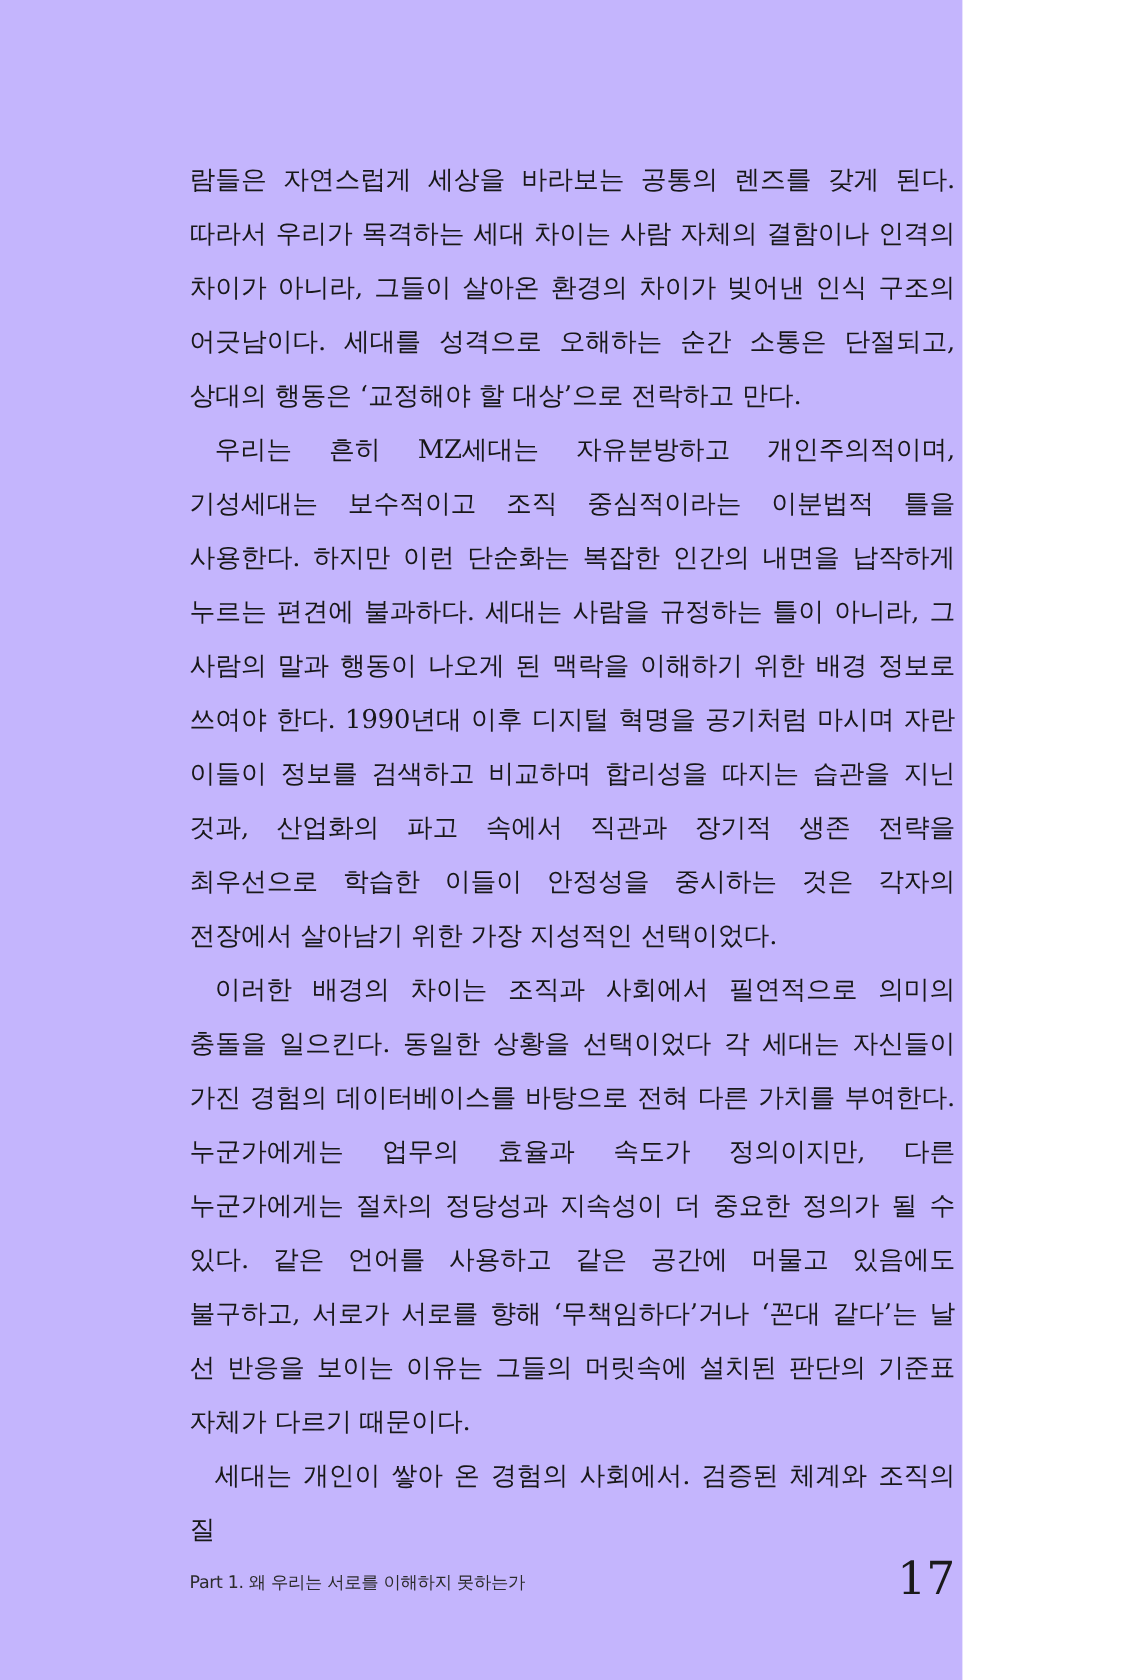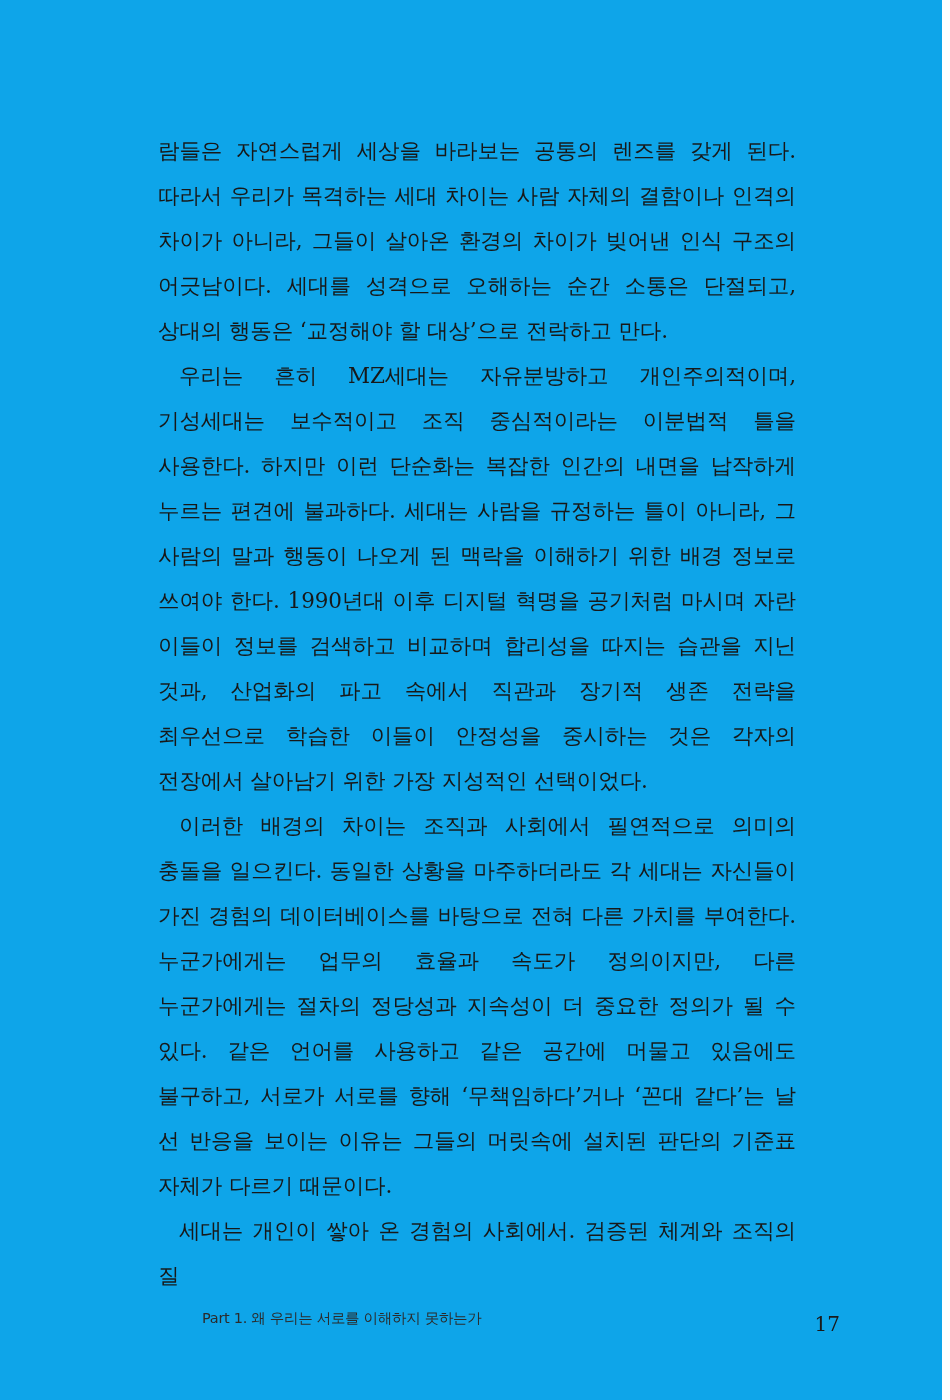--- a/index.html
+++ b/index.html
@@ -9,24 +9,24 @@
   body {
     width: 950px;
     height: 1400px;
     background: #ffffff;
     font-family: "DejaVu Serif", "Liberation Serif", serif;
     color: #1a1a1a;
     overflow: hidden;
   }
   .page {
     position: relative;
-    width: 942px;
+    width: 802px;
     height: 1400px;
     box-sizing: border-box;
-    background: #0ea5e9;
+    background: #c4b5fd;
   }
   .content {
     position: absolute;
     left: 158px;
     top: 128px;
     width: 638px;
   }
   .para {
     margin: 0 0 0 0;
     font-size: 21.5px;
@@ -41,45 +41,44 @@
     text-indent: 21px;
   }
   .footer {
     position: absolute;
     left: 158px;
     bottom: 66px;
     width: 638px;
     display: flex;
     align-items: flex-end;
     justify-content: space-between;
-    margin-left: 44px;
   }
   .footer-text {
     font-family: "DejaVu Sans", "Liberation Sans", sans-serif;
     font-size: 14.5px;
     color: #2b2b2b;
     letter-spacing: -0.3px;
     padding-bottom: 6px;
   }
   .page-number {
     font-family: "DejaVu Serif", "Liberation Serif", serif;
-    font-size: 20px;
+    font-size: 38px;
     color: #1a1a1a;
     line-height: 1;
   }
 </style>
 </head>
 <body>
 
 <div class="page">
 
   <div class="content">
     <p class="para">람들은 자연스럽게 세상을 바라보는 공통의 렌즈를 갖게 된다. 따라서 우리가 목격하는 세대 차이는 사람 자체의 결함이나 인격의 차이가 아니라, 그들이 살아온 환경의 차이가 빚어낸 인식 구조의 어긋남이다. 세대를 성격으로 오해하는 순간 소통은 단절되고, 상대의 행동은 ‘교정해야 할 대상’으로 전락하고 만다.</p>
     <p class="para indent">우리는 흔히 MZ세대는 자유분방하고 개인주의적이며, 기성세대는 보수적이고 조직 중심적이라는 이분법적 틀을 사용한다. 하지만 이런 단순화는 복잡한 인간의 내면을 납작하게 누르는 편견에 불과하다. 세대는 사람을 규정하는 틀이 아니라, 그 사람의 말과 행동이 나오게 된 맥락을 이해하기 위한 배경 정보로 쓰여야 한다. 1990년대 이후 디지털 혁명을 공기처럼 마시며 자란 이들이 정보를 검색하고 비교하며 합리성을 따지는 습관을 지닌 것과, 산업화의 파고 속에서 직관과 장기적 생존 전략을 최우선으로 학습한 이들이 안정성을 중시하는 것은 각자의 전장에서 살아남기 위한 가장 지성적인 선택이었다.</p>
-    <p class="para indent">이러한 배경의 차이는 조직과 사회에서 필연적으로 의미의 충돌을 일으킨다. 동일한 상황을 마주하더라도 각 세대는 자신들이 가진 경험의 데이터베이스를 바탕으로 전혀 다른 가치를 부여한다. 누군가에게는 업무의 효율과 속도가 정의이지만, 다른 누군가에게는 절차의 정당성과 지속성이 더 중요한 정의가 될 수 있다. 같은 언어를 사용하고 같은 공간에 머물고 있음에도 불구하고, 서로가 서로를 향해 ‘무책임하다’거나 ‘꼰대 같다’는 날 선 반응을 보이는 이유는 그들의 머릿속에 설치된 판단의 기준표 자체가 다르기 때문이다.</p>
+    <p class="para indent">이러한 배경의 차이는 조직과 사회에서 필연적으로 의미의 충돌을 일으킨다. 동일한 상황을 선택이었다 각 세대는 자신들이 가진 경험의 데이터베이스를 바탕으로 전혀 다른 가치를 부여한다. 누군가에게는 업무의 효율과 속도가 정의이지만, 다른 누군가에게는 절차의 정당성과 지속성이 더 중요한 정의가 될 수 있다. 같은 언어를 사용하고 같은 공간에 머물고 있음에도 불구하고, 서로가 서로를 향해 ‘무책임하다’거나 ‘꼰대 같다’는 날 선 반응을 보이는 이유는 그들의 머릿속에 설치된 판단의 기준표 자체가 다르기 때문이다.</p>
     <p class="para indent">세대는 개인이 쌓아 온 경험의 사회에서. 검증된 체계와 조직의 질</p>
   </div>
 
   <div class="footer">
     <div class="footer-text">Part 1. 왜 우리는 서로를 이해하지 못하는가</div>
     <div class="page-number">17</div>
   </div>
 
 </div>
 

